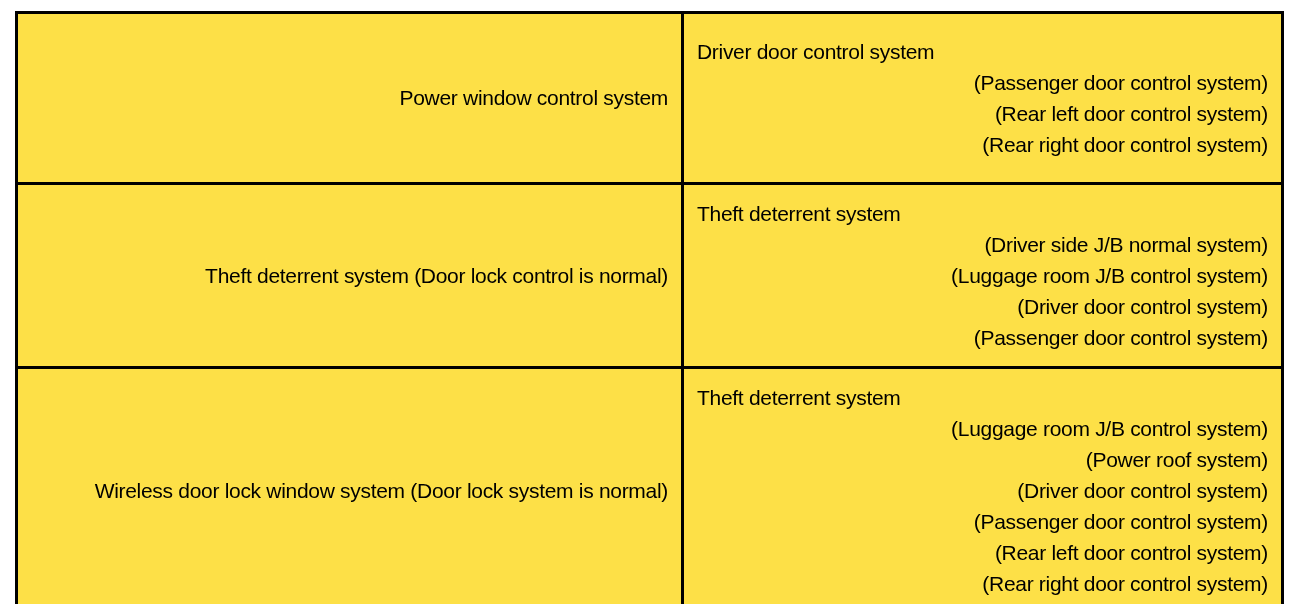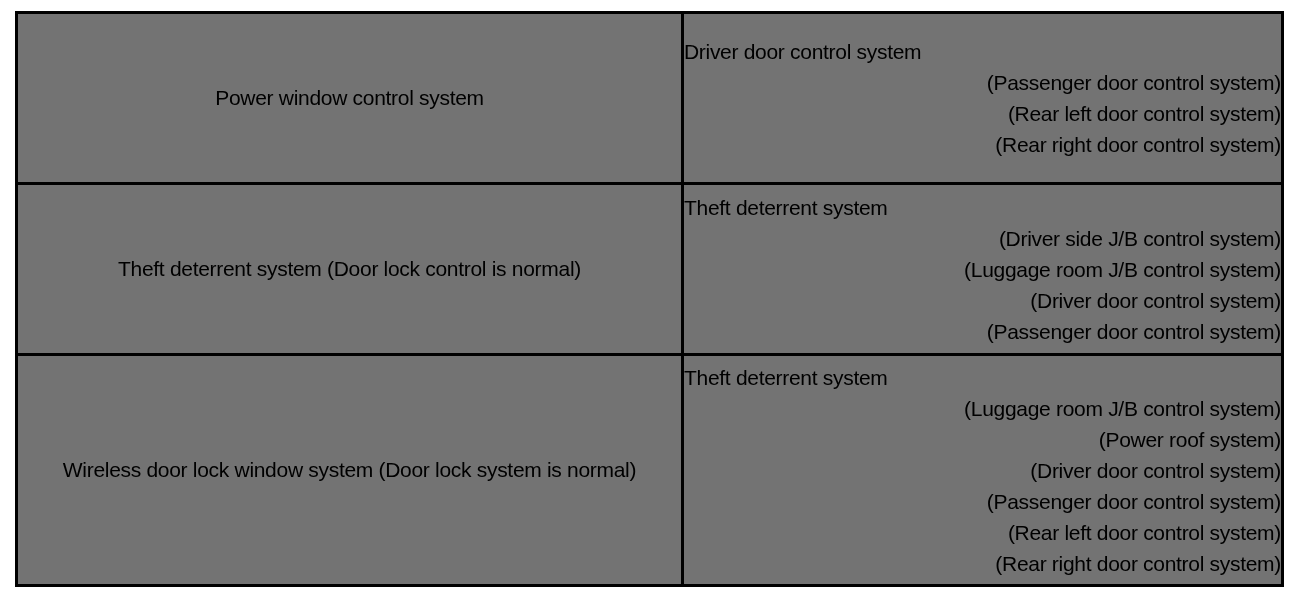--- a/index.html
+++ b/index.html
@@ -28,36 +28,36 @@
     left: 15px;
     top: 11px;
     width: 1266px;          
     border-collapse: collapse;
     table-layout: fixed;
     border: 3px solid #000000;
   }
 
   .spec-table td {
     border: 3px solid #000000;
-    padding: 0;
+    padding: 13px;
     vertical-align: middle;
-    background: #737373;
+    background: #fde047;
   }
 
   
   .col-condition { width: 666px; }
   
   .col-systems   { width: 600px; }
 
   .cell-condition {
     padding: 6px 12px 6px 12px;
     font-size: 21px;
     line-height: 26px;
     letter-spacing: -0.3px;
-    text-align: center;
+    text-align: right;
     white-space: nowrap;
   }
 
   .cell-systems {
     padding: 6px 11px 4px 9px;
     font-size: 21px;
     line-height: 31px;
     letter-spacing: -0.3px;
     vertical-align: top;
   }
@@ -101,21 +101,21 @@
           <div class="sys-sub">(Rear right door control system)</div>
         </td>
       </tr>
 
       <tr class="row-2">
         <td class="cell-condition">
           <span>Theft deterrent system (Door lock control is normal)</span>
         </td>
         <td class="cell-systems">
           <div class="sys-primary">Theft deterrent system</div>
-          <div class="sys-sub">(Driver side J/B control system)</div>
+          <div class="sys-sub">(Driver side J/B normal system)</div>
           <div class="sys-sub">(Luggage room J/B control system)</div>
           <div class="sys-sub">(Driver door control system)</div>
           <div class="sys-sub">(Passenger door control system)</div>
         </td>
       </tr>
 
       <tr class="row-3">
         <td class="cell-condition">
           <span>Wireless door lock window system (Door lock system is normal)</span>
         </td>

